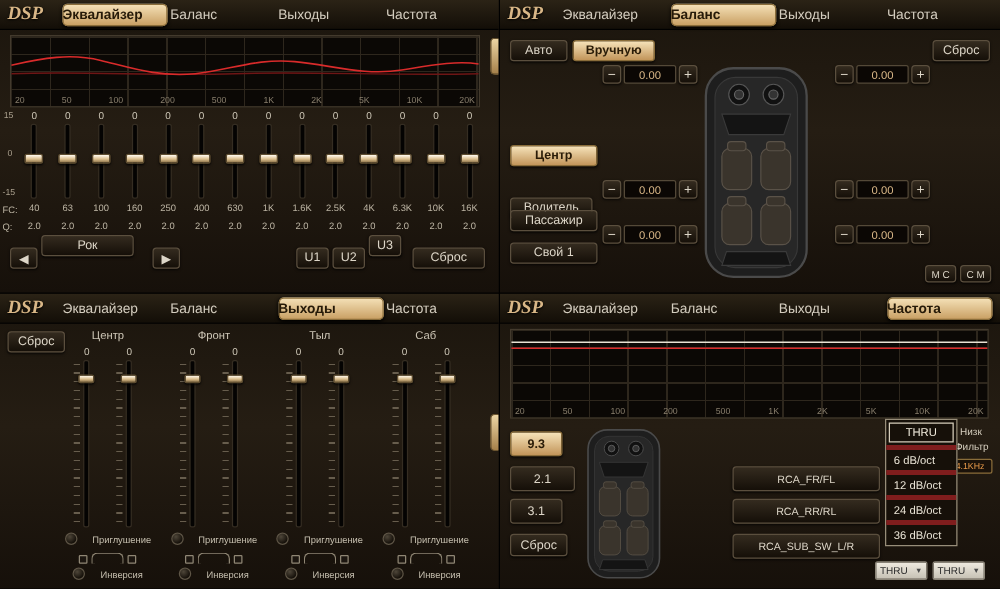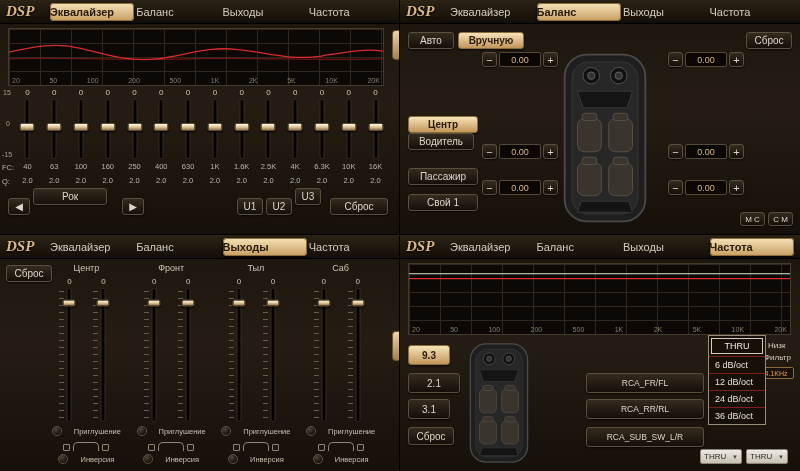--- a/index.html
+++ b/index.html
@@ -42,21 +42,21 @@
 .ogroup{flex:1;display:flex;flex-direction:column;align-items:center;gap:2px}
 .gtitle{font-size:9px;color:#cdc6b6;height:12px}
 .osliders{display:flex;gap:14px;flex:1;width:100%;justify-content:center}
 .oband{display:flex;flex-direction:column;align-items:center;width:20px}
 .oband .vtrack::after{content:"";position:absolute;left:0;top:4px;bottom:4px;width:5px;background:repeating-linear-gradient(180deg,#675d4d 0 1px,transparent 1px 7px)}
 .ogroups .knob{top:12%;width:13px;height:7px}
 .rca{position:absolute;height:20px;font-size:8.5px}
 .rca.on{background:linear-gradient(180deg,#d4703a,#8a3a12);border:1px solid #edae76;color:#ffeedd;font-weight:700}
 .dd{position:absolute;background:#161009;border:1px solid #978d79;z-index:5;width:58px}
 .ddh{margin:2px;border:1px solid #d6cdbb;color:#f1ebdd;font-size:9px;text-align:center;padding:2px 4px;cursor:pointer}
-.ddi{color:#e9e3d5;font-size:9px;padding:3px 6px;border-top:1px solid #7f1d1d;cursor:pointer}
+.ddi{color:#e9e3d5;font-size:9px;padding:3px 6px;border-top:4px solid #7f1d1d;cursor:pointer}
 .sel{position:absolute;display:flex;align-items:center;justify-content:space-between;background:linear-gradient(180deg,#efeae0,#c6c1b4);border:1px solid #8b8578;border-radius:2px;color:#2d2d2d;font-size:8px;padding:0 3px;cursor:pointer;z-index:4}
 .caret{font-size:6px;color:#4a4a4a}
 .flabel{position:absolute;font-size:8px;color:#d6cfbf;z-index:2}
 .fval{position:absolute;display:flex;align-items:center;justify-content:center;background:#1a120a;border:1px solid #8a6d3a;color:#e89a4a;font-size:7px;border-radius:2px;z-index:3}
 .carsvg{position:absolute}
 </style>
 </head>
 <body>
 
 <svg width="0" height="0" style="position:absolute">
@@ -282,21 +282,21 @@
     <div class="vbox">0.00</div>
     <div class="btn pm">+</div>
   </div>
   <div class="bgrp" style="left:268px;top:180px">
     <div class="btn pm">−</div>
     <div class="vbox">0.00</div>
     <div class="btn pm">+</div>
   </div>
 
   <div class="btn gold" style="left:8px;top:116px;width:70px">Центр</div>
-  <div class="btn" style="left:8px;top:133px;width:66px">Водитель</div>
+  <div class="btn" style="left:8px;top:158px;width:66px">Водитель</div>
   <div class="btn" style="left:8px;top:168px;width:70px">Пассажир</div>
   <div class="btn" style="left:8px;top:194px;width:70px">Свой 1</div>
 
   <div class="btn" style="left:340px;top:212px;width:25px;height:14px;font-size:8px">M C</div>
   <div class="btn" style="left:368px;top:212px;width:25px;height:14px;font-size:8px">C M</div>
 </section>
 
 <section class="panel">
   <div class="hdr">
     <div class="logo">DSP</div>

